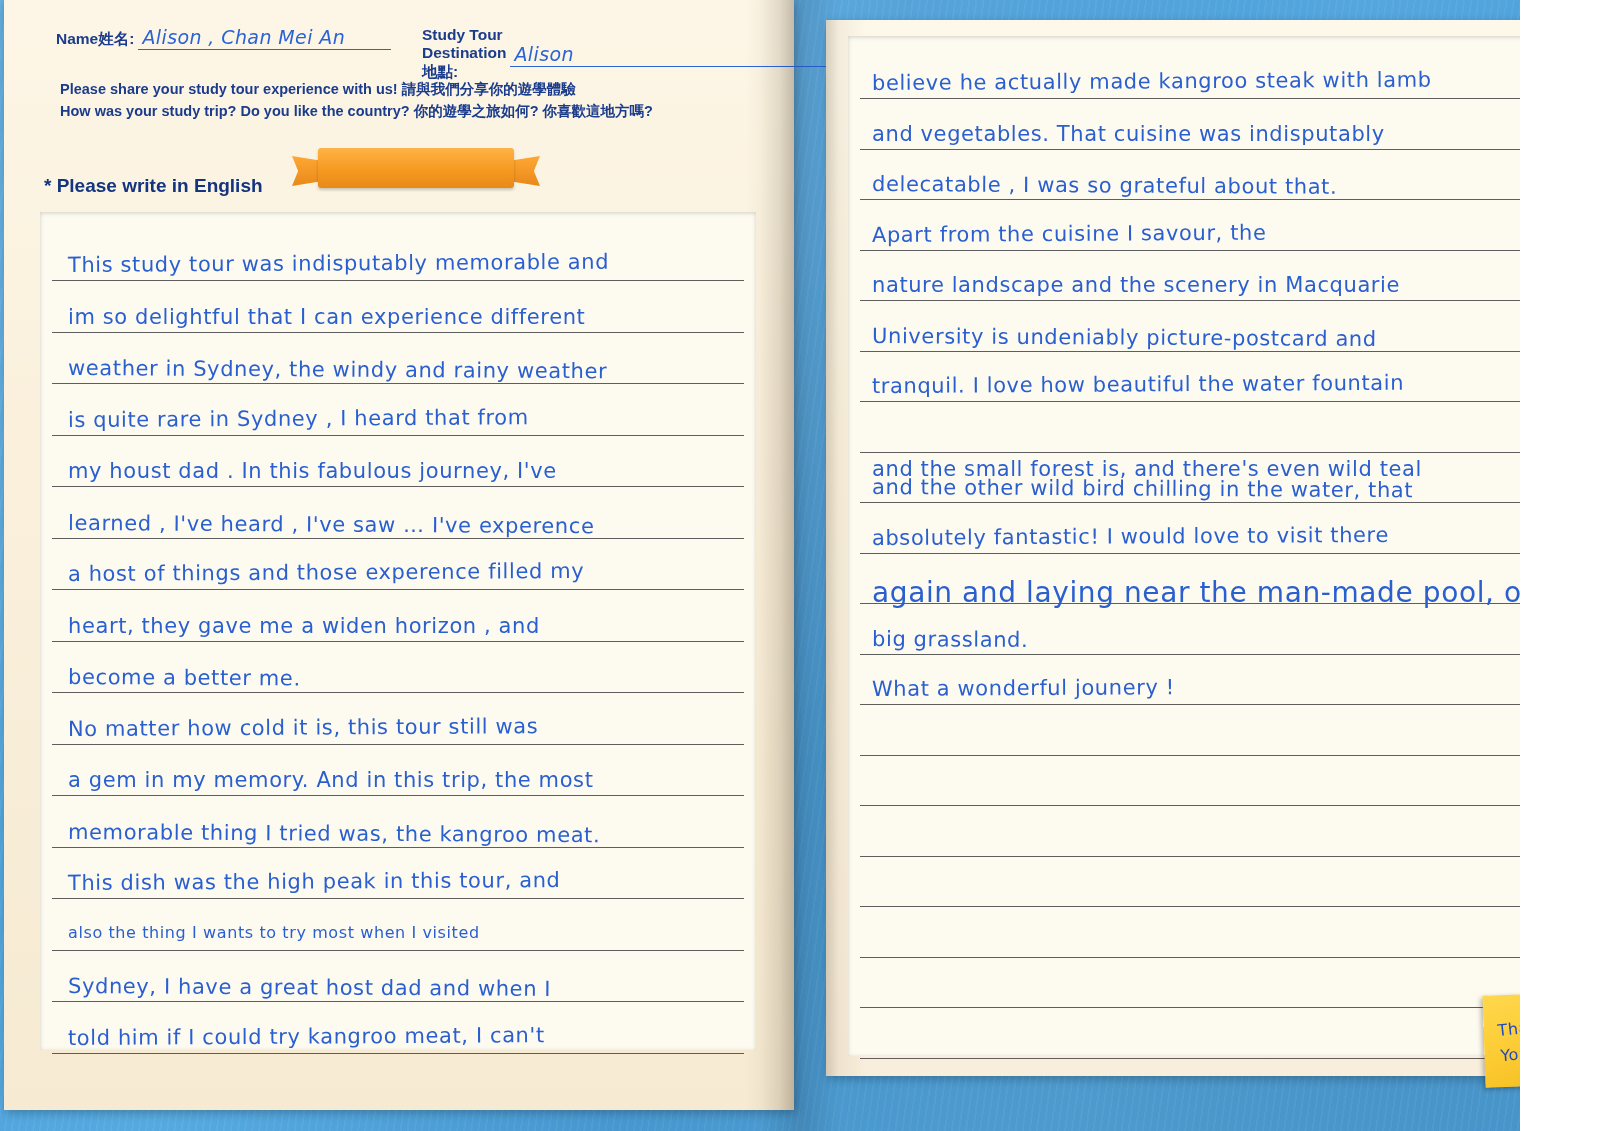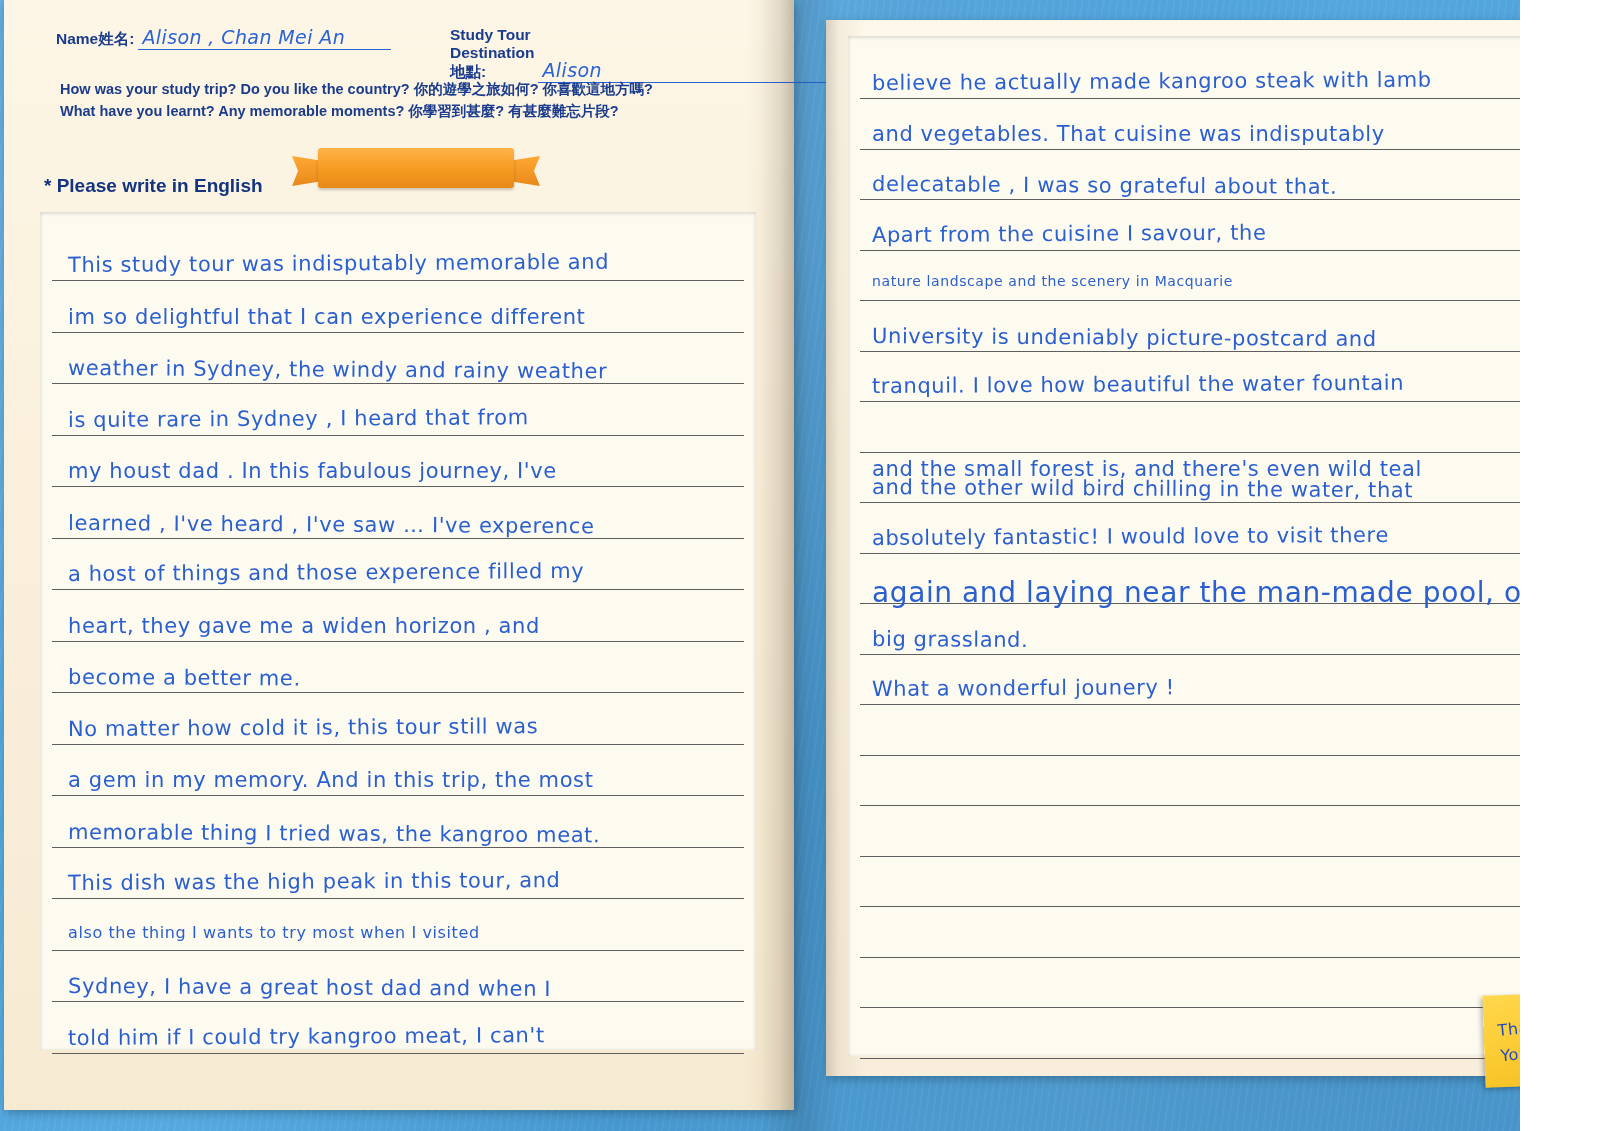--- a/index.html
+++ b/index.html
@@ -74,23 +74,22 @@
     border-bottom: 1.5px solid #2a63d6;
     min-width: 245px;
     padding: 0 4px 1px 4px;
     letter-spacing: .4px;
   }
   #dest-row {
     position: absolute;
     left: 418px;
     top: 26px;
     display: flex;
-    align-items: flex-end;
+    align-items: center;
     gap: 4px;
-    margin-left: 28px;
   }
   #dest-value {
     font-family: "DejaVu Sans", sans-serif;
     font-size: 19px;
     color: #2a63d6;
     font-style: italic;
     border-bottom: 1.5px solid #2a63d6;
     min-width: 330px;
     padding: 0 4px 1px 4px;
     letter-spacing: .4px;
@@ -263,22 +262,22 @@
       <span class="field-label">Name姓名:</span>
       <span id="name-value">Alison , Chan Mei An</span>
     </div>
 
     <div id="dest-row">
       <span class="field-label">Study Tour Destination 地點:</span>
       <span id="dest-value">Alison</span>
     </div>
 
     <div id="instructions">
+      <div>Please share your study tour experience with us!  請與我們分享你的遊學體驗</div>
       <div>How was your study trip? Do you like the country? 你的遊學之旅如何? 你喜歡這地方嗎?</div>
-      <div>What have you learnt? Any memorable moments? 你學習到甚麼? 有甚麼難忘片段?</div>
     </div>
 
     <div id="write-english">* Please write in English</div>
 
     <div id="reflection-banner">
       <div class="tail-l"></div>
       <div class="tail-r"></div>
       <div class="ribbon-body"></div>
     </div>
 
@@ -344,21 +343,21 @@
           <div class="rule" style="top: 870px;"></div>
           <div class="rule" style="top: 920.5px;"></div>
           <div class="rule" style="top: 971px;"></div>
           <div class="rule" style="top: 1021.5px;"></div>
         </div>
       <div class="lines" id="right-hand">
           <div class="htext" style="left: 24px; top: 35px; font-size: 21px; transform: rotate(-0.35deg);">believe he actually made kangroo steak with lamb</div>
           <div class="htext" style="left: 24px; top: 85.5px; font-size: 21px; transform: rotate(0deg);">and vegetables. That cuisine was indisputably</div>
           <div class="htext" style="left: 24px; top: 136px; font-size: 21px; transform: rotate(0.35deg);">delecatable , I was so grateful about that.</div>
           <div class="htext" style="left: 24px; top: 186.5px; font-size: 21px; transform: rotate(-0.35deg);">      Apart from the cuisine I savour, the</div>
-          <div class="htext" style="left: 24px; top: 237px; font-size: 14px; transform: rotate(0deg);">nature landscape and the scenery in Macquarie</div>
+          <div class="htext" style="left: 24px; top: 237px; font-size: 21px; transform: rotate(0deg);">nature landscape and the scenery in Macquarie</div>
           <div class="htext" style="left: 24px; top: 287.5px; font-size: 21px; transform: rotate(0.35deg);">University is undeniably picture-postcard and</div>
           <div class="htext" style="left: 24px; top: 338px; font-size: 21px; transform: rotate(-0.35deg);">tranquil. I love how beautiful the water fountain</div>
           <div class="htext" style="left: 24px; top: 388.5px; font-size: 21px; transform: rotate(0deg); margin-top: 32px;">and the small forest is, and there's even wild teal</div>
           <div class="htext" style="left: 24px; top: 439px; font-size: 21px; transform: rotate(0.35deg);">and the other wild bird chilling in the water, that</div>
           <div class="htext" style="left: 24px; top: 489.5px; font-size: 21px; transform: rotate(-0.35deg);">absolutely fantastic! I would love to visit there</div>
           <div class="htext" style="left: 24px; top: 540px; font-size: 28px; transform: rotate(0deg); text-align: right;">again and laying near the man-made pool, on the</div>
           <div class="htext" style="left: 24px; top: 590.5px; font-size: 21px; transform: rotate(0.35deg);">big grassland.</div>
           <div class="htext" style="left: 24px; top: 641px; font-size: 21px; transform: rotate(-0.35deg);">      What a wonderful jounery !</div>
         </div>
     </div>

